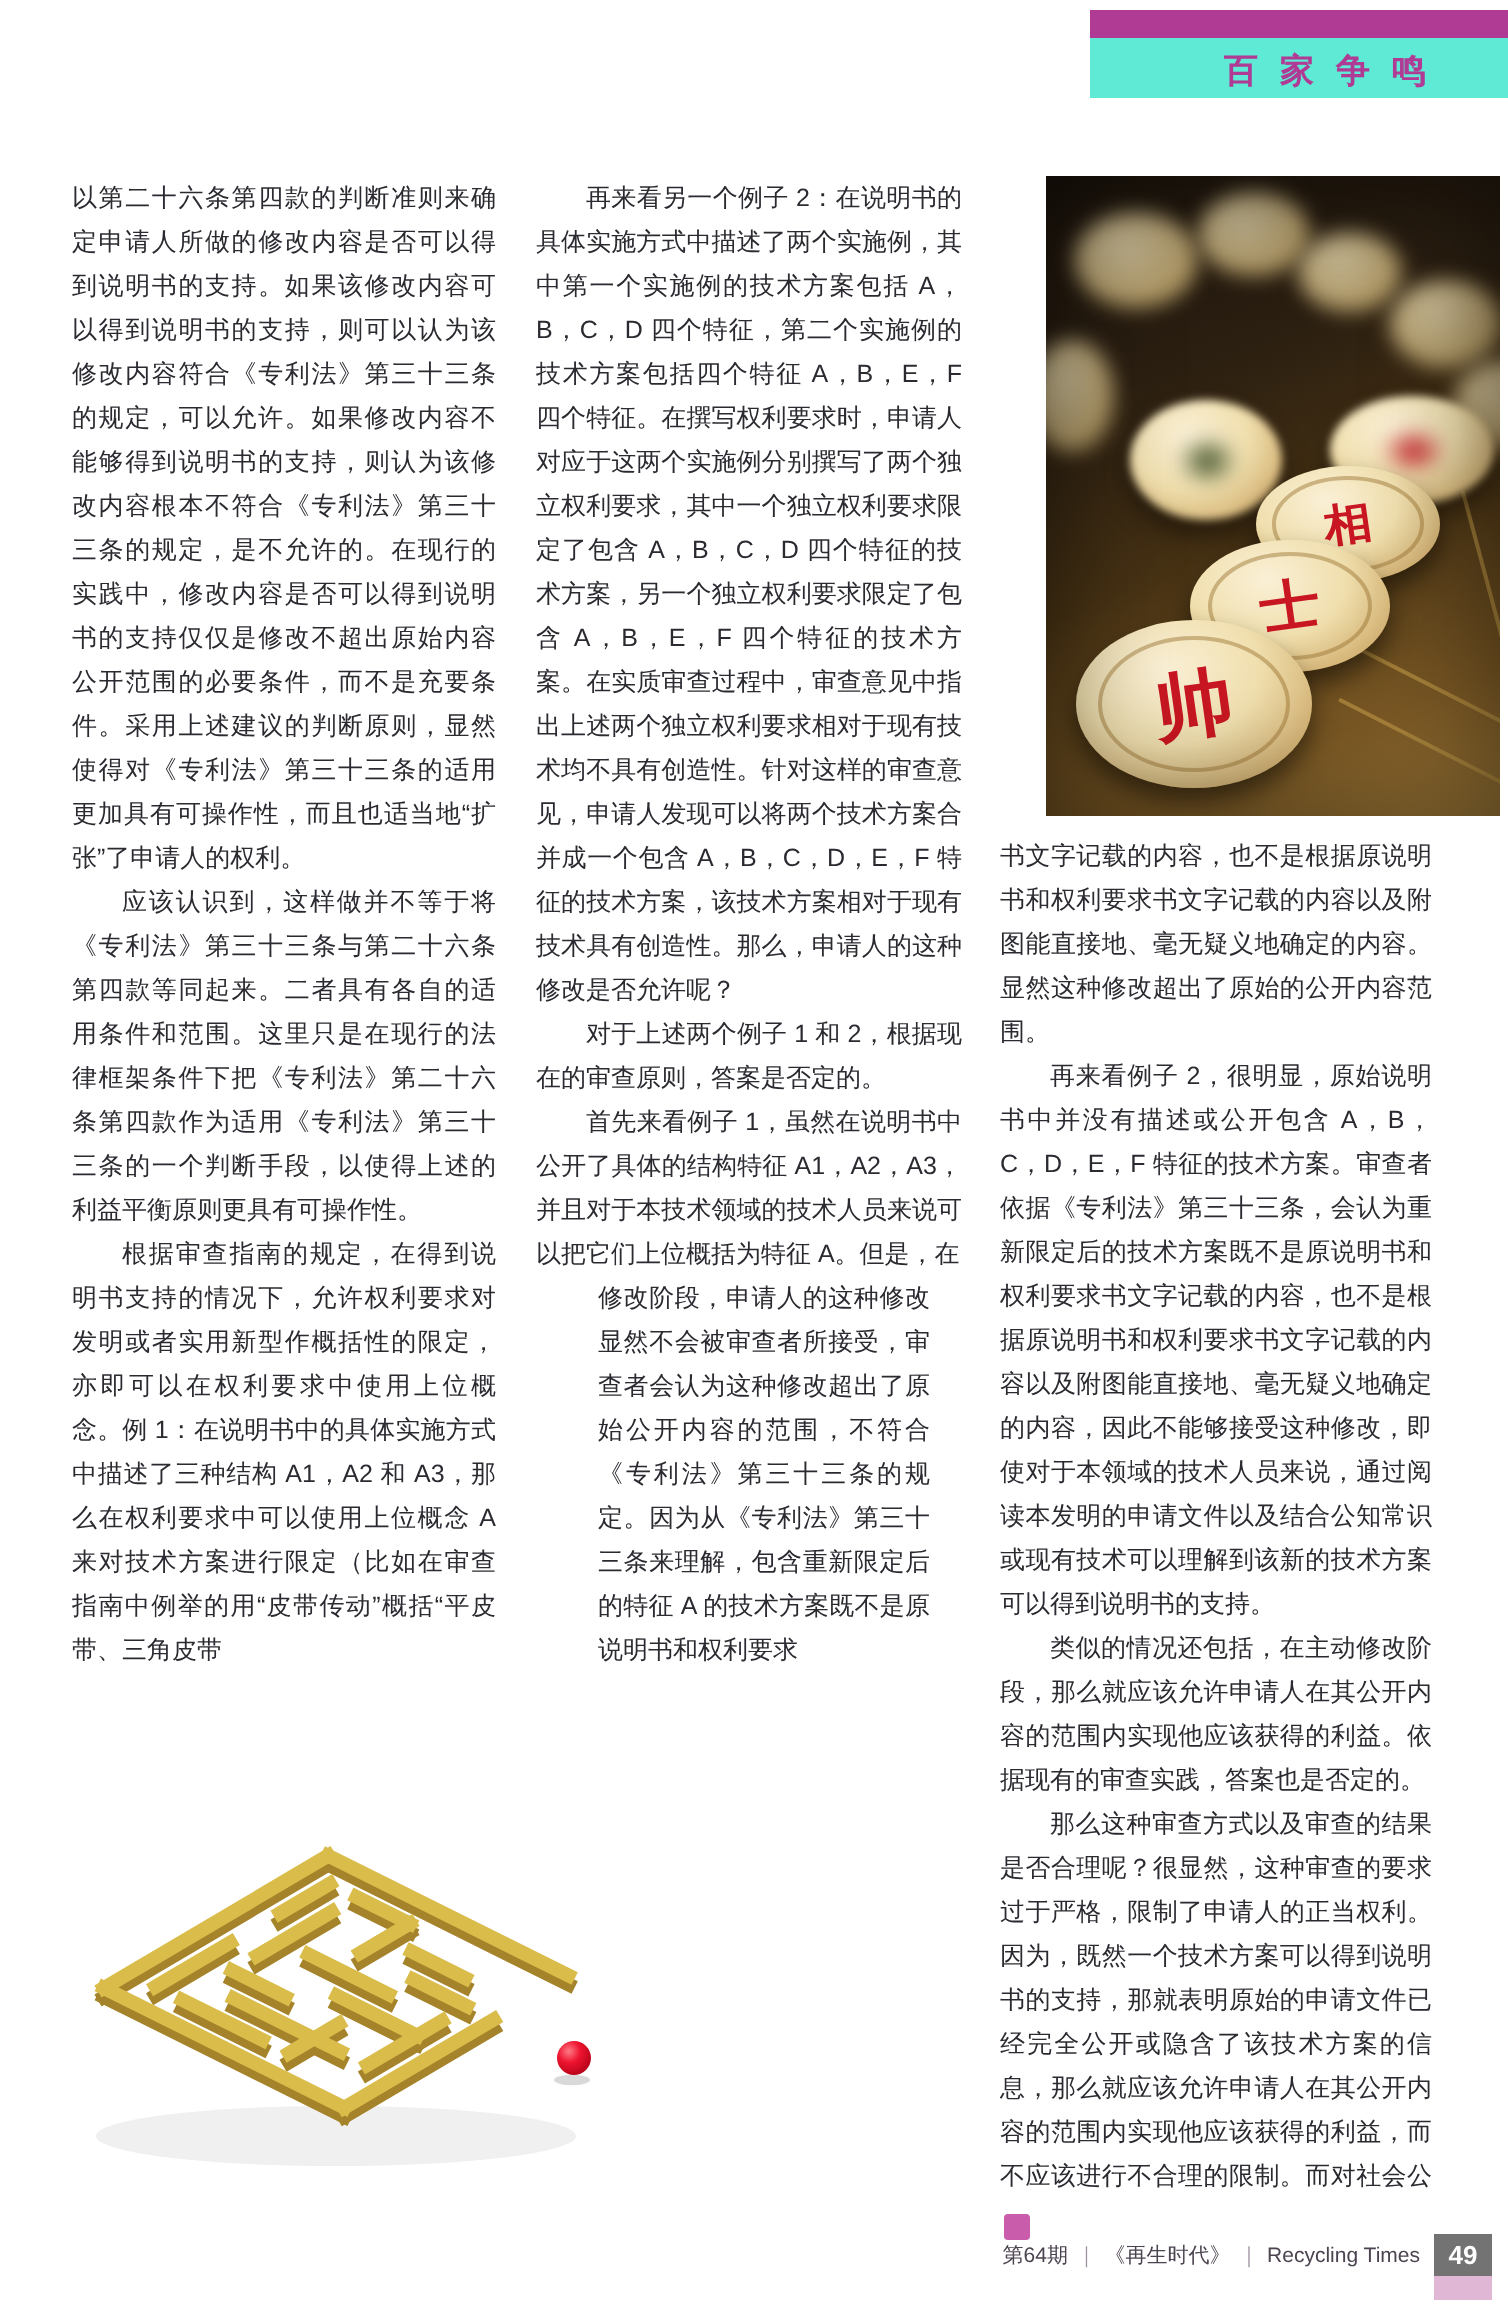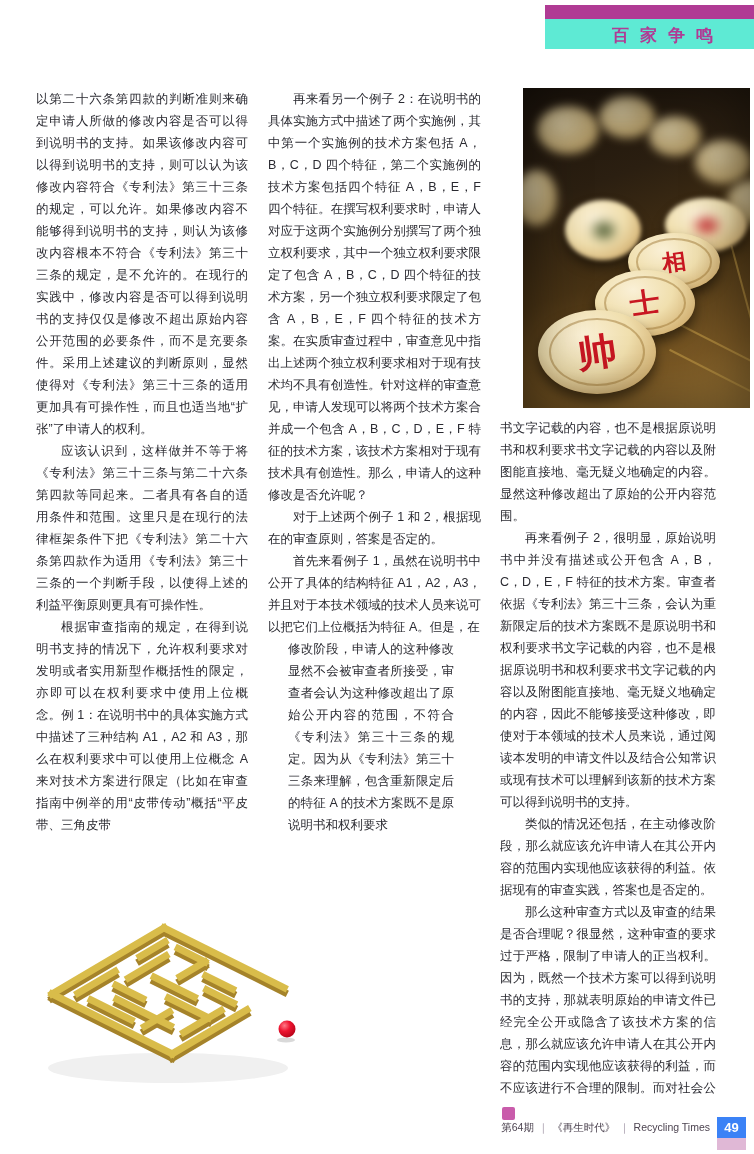--- a/index.html
+++ b/index.html
@@ -13,21 +13,21 @@
                     font-size:17px; letter-spacing:11px; white-space:nowrap; }
 
   
   .col { position:absolute; font-size:12.5px; line-height:22px; color:#2a2a31;
          text-align:justify; }
   .col p { margin:0; }
   p.ind { text-indent:2em; }
   #col1 { left:36px;  top:88px;  width:212px; }
   #col2 { left:268px; top:88px;  width:213px; }
   #col3 { left:500px; top:417px; width:216px; }
-  .narrow { margin-left:20px; width:166px; text-align:justify; }
+  .narrow { margin-left:31px; width:166px; text-align:justify; }
 
   .arrow-box { display:inline-block; width:13px; height:13px; background:#c95cab; border-radius:2px;
                color:#ffffff; font-size:9px; line-height:13px; text-align:center; vertical-align:-2px;
                margin-left:2px; }
 
   
   .chess-photo { position:absolute; left:523px; top:88px; width:227px; height:320px; overflow:hidden;
                  background:linear-gradient(160deg,#1c140c 0%,#2b1f11 30%,#473214 55%,#7a5824 82%,#a57e3a 100%); }
   .vignette { position:absolute; inset:0; box-shadow:inset 0 0 60px rgba(0,0,0,.55); }
   .blur-piece { position:absolute; border-radius:50%; filter:blur(5px); opacity:.8;
@@ -41,21 +41,21 @@
   .smudge { position:absolute; left:30%; top:28%; width:42%; height:46%; border-radius:50%; filter:blur(4px); }
   .board-line { position:absolute; height:2px; background:#caa24a; opacity:.55; }
 
   
   .maze-illustration { position:absolute; left:36px; top:866px; width:264px; height:224px; }
 
   
   .footer-text { position:absolute; top:1121px; left:420px; width:290px; text-align:right;
                  font-size:10.5px; color:#4c4350; white-space:nowrap; }
   .footer-text .sep { color:#9a8fa0; padding:0 4px; }
-  .page-num { position:absolute; left:717px; top:1117px; width:29px; height:21px; background:#3b82f6;
+  .page-num { position:absolute; left:717px; top:1117px; width:29px; height:21px; background:#737373;
               color:#fff; font-size:13px; font-weight:bold; text-align:center; line-height:21px; }
   .page-num-tab { position:absolute; left:717px; top:1138px; width:29px; height:12px; background:#e0b8d6; }
 </style>
 </head>
 <body>
 
 <div class="page">
 
   <div class="accent-bar"></div>
   <div class="category-strip">

